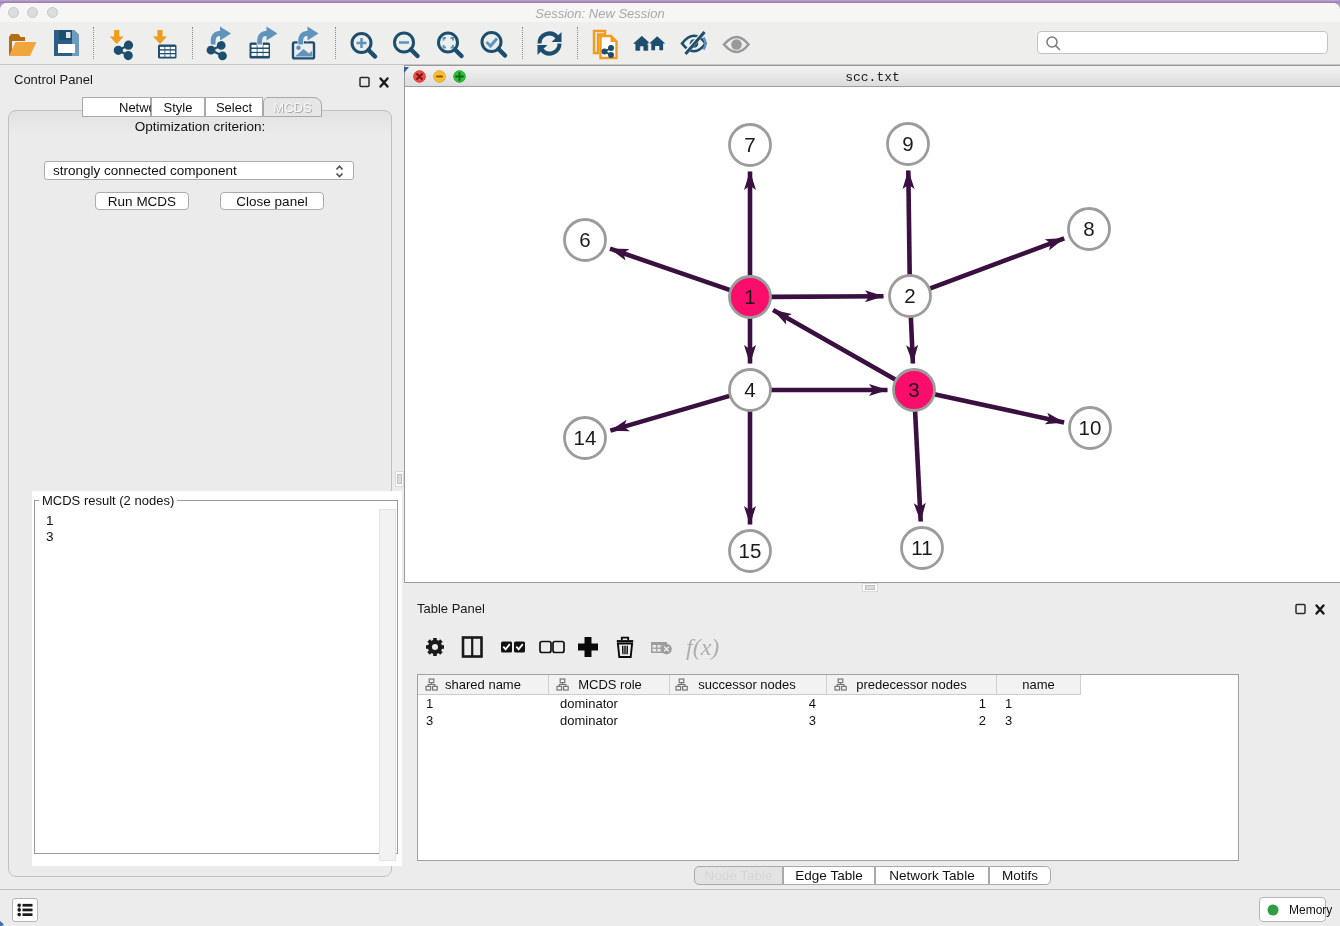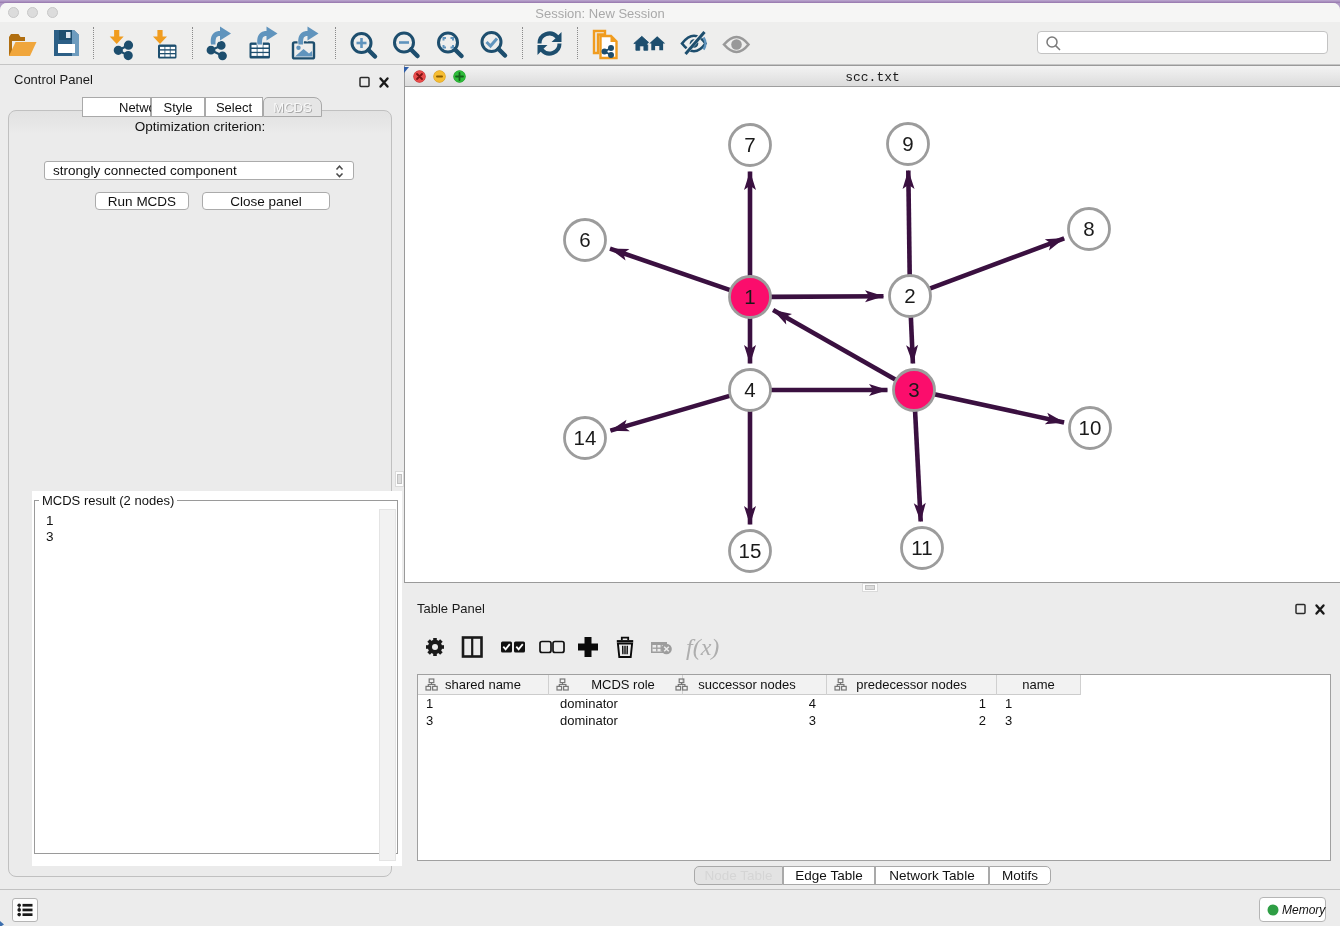--- a/index.html
+++ b/index.html
@@ -1,21 +1,21 @@
 <!DOCTYPE html>
 <html><head>
 <meta charset="utf-8">
 <style>
 * { margin:0; padding:0; box-sizing:border-box; }
 html,body { width:1340px; height:926px; overflow:hidden; background:linear-gradient(#bba4cd 0px,#b29cc7 1px,#a185b8 2px,#9878ad 3px,#b29cc7 3px); font-family:"Liberation Sans", sans-serif; }
 .abs { position:absolute; }
 #win { position:absolute; left:0; top:3px; width:1340px; height:923px; background:#ececec; border-radius:7px 7px 0 0; }
 #titlebar { position:absolute; left:0; top:0; width:1340px; height:19px; background:#f6f6f5; border-radius:7px 7px 0 0; }
 .tl { position:absolute; top:4px; width:11px; height:11px; border-radius:50%; background:#dcdcdc; border:1px solid #c8c8c8; }
-#titletext { position:absolute; top:3px; left:0; width:1200px; text-align:center; font-size:13px; color:#a9a9a9; }
+#titletext { position:absolute; top:3px; left:0; width:1200px; text-align:center; font-size:13px; color:#a9a9a9;font-style:italic; }
 #toolbar { position:absolute; left:0; top:19px; width:1340px; height:43px; background:#eeeeed; border-bottom:1px solid #c5c5c5; }
 .sep { position:absolute; top:5px; height:32px; width:0; border-left:1px dotted #8a8a8a; }
 #searchbox { position:absolute; left:1037px; top:9px; width:291px; height:23px; background:#fff; border:1px solid #c3c3c3; border-radius:4px; }
 
 #cp-title { position:absolute; left:14px; top:69px; font-size:13px; color:#1a1a1a; }
 .tab { position:absolute; top:94px; height:20px; z-index:3; background:#fff; border:1px solid #a9a9a9; font-size:13px; color:#111; text-align:center; line-height:20px; }
 #cp-panel { position:absolute; left:8px; top:107px; width:384px; height:767px; background:linear-gradient(#e2e2e2 0px,#e6e6e6 12px,#ebebeb 22px); border:1px solid #c0c0c0; border-radius:8px; }
 #opt-label { position:absolute; left:0; top:8px; width:382px; text-align:center; font-size:13.5px; color:#111; }
 #dropdown { position:absolute; left:35px; top:50px; width:310px; height:19px; background:#fff; border:1px solid #ababab; border-radius:3px; font-size:13.5px; color:#111; line-height:18px; padding-left:8px; }
 .btn { position:absolute; top:81px; height:18px; background:#fff; border:1px solid #ababab; border-radius:4px; font-size:13.5px; color:#111; text-align:center; line-height:17px; }
@@ -25,21 +25,21 @@
 #ta { position:absolute; left:4px; top:11px; width:360px; height:351px; font-size:13.5px; color:#111; }
 #ta-scroll { position:absolute; right:6px; top:18px; width:17px; height:352px; background:#f2f2f2; border:1px solid #e4e4e4; }
 
 #netwin { position:absolute; left:404px; top:62px; width:936px; height:518px; background:#fff; border:1px solid #9a9a9a; border-right:none; }
 #net-titlebar { position:absolute; left:0; top:0; width:935px; height:21px; background:linear-gradient(#f3f3f3,#dcdcdc); border-bottom:1px solid #9e9e9e;font-family:Liberation Mono, monospace; }
 .ntl { position:absolute; top:4px; width:13px; height:13px; border-radius:50%; }
 #net-title { position:absolute; top:4px; left:0; width:935px; text-align:center; font-size:13px; color:#1a1a1a; }
 
 #tp { position:absolute; left:404px; top:590px; width:936px; height:295px; background:#ececec; }
 #tp-title { position:absolute; left:13px; top:8px; font-size:13px; color:#1a1a1a; }
-#tablebox { position:absolute; left:13px; top:81px; width:914px; height:187px; background:#fff; border:1px solid #a0a0a0; }
+#tablebox { position:absolute; left:13px; top:81px; width:822px; height:187px; background:#fff; border:1px solid #a0a0a0; }
 #thead { position:absolute; left:0; top:0; width:663px; height:20px; background:#f2f2f2; border-bottom:1px solid #cccccc; }
 .th { position:absolute; top:0; height:20px; border-right:1px solid #d0d0d0; font-size:13px; color:#111; text-align:center; line-height:20px; }
 .td { position:absolute; font-size:13px; color:#111; height:17px; line-height:17px; }
 .btab { position:absolute; top:273px; height:19px; background:#fff; border:1px solid #a9a9a9; font-size:13.5px; color:#111; text-align:center; line-height:18px; }
 
 #statusbar { position:absolute; left:0; top:886px; width:1340px; height:37px; background:#ececec; border-top:1px solid #c2c2c2; }
 #memEl { position:absolute; left:1259px; top:7px; width:67px; height:25px; background:#fff; border:1px solid #b5b5b5; border-radius:4px; font-size:12px; color:#111; }
 #listbtn { position:absolute; left:12px; top:8px; width:26px; height:24px; background:#fdfdfd; border:1px solid #b5b5b5; border-radius:3px; }
 </style>
 </head>
@@ -181,21 +181,21 @@
   <div class="tab" style="left:263px; width:59px; background:#e6e6e6; color:#f8f8f8; text-shadow:1px 1px 0 #ababab; border-radius:5px 8px 0 0;">MCDS</div>
   <div id="cp-panel">
     <div id="opt-label">Optimization criterion:</div>
     <div id="dropdown">strongly connected component
       <svg width="9" height="13" style="position:absolute;right:9px;top:3px;" viewBox="0 0 9 13">
         <path d="M1.5,4.4 L4.5,1.2 L7.5,4.4" fill="none" stroke="#4a4a4a" stroke-width="1.5"></path>
         <path d="M1.5,8.4 L4.5,11.6 L7.5,8.4" fill="none" stroke="#4a4a4a" stroke-width="1.5"></path>
       </svg>
     </div>
     <div class="btn" style="left:86px; width:94px;">Run MCDS</div>
-    <div class="btn" style="left:193px; width:128px;">Close panel</div>
+    <div class="btn" style="left:211px; width:104px;">Close panel</div>
     <div id="fieldset">
       <div id="fs-border"></div>
       <div id="ta-scroll"></div>
       <div id="fieldset-legend">MCDS result (2 nodes)</div>
       <div id="ta">
         <div style="position:absolute;left:10px;top:11px;">1</div>
         <div style="position:absolute;left:10px;top:27px;">3</div>
       </div>
     </div>
   </div>
@@ -321,21 +321,21 @@
       <div id="thead">
 <div class="th" style="left:0px;width:131px;">shared name</div>
 <svg class="abs" style="left:7px;top:0;" width="14" height="20" viewBox="0 0 14 20">
             <g transform="translate(1,4)">
               <rect x="3.2" y="0" width="4.6" height="3.6" fill="none" stroke="#777" stroke-width="1.2"></rect>
               <rect x="0" y="7.4" width="4.6" height="3.6" fill="none" stroke="#777" stroke-width="1.2"></rect>
               <rect x="6.6" y="7.4" width="4.6" height="3.6" fill="none" stroke="#777" stroke-width="1.2"></rect>
               <path d="M5.5,3.6 L5.5,5.5 M2.3,7.4 L2.3,5.5 L8.9,5.5 L8.9,7.4" fill="none" stroke="#777" stroke-width="1.2"></path>
             </g>
           </svg>
-<div class="th" style="left:146px;width:119px;">MCDS role</div>
+<div class="th" style="left:133px;width:119px;">MCDS role</div>
 <svg class="abs" style="left:138px;top:0;" width="14" height="20" viewBox="0 0 14 20">
             <g transform="translate(1,4)">
               <rect x="3.2" y="0" width="4.6" height="3.6" fill="none" stroke="#777" stroke-width="1.2"></rect>
               <rect x="0" y="7.4" width="4.6" height="3.6" fill="none" stroke="#777" stroke-width="1.2"></rect>
               <rect x="6.6" y="7.4" width="4.6" height="3.6" fill="none" stroke="#777" stroke-width="1.2"></rect>
               <path d="M5.5,3.6 L5.5,5.5 M2.3,7.4 L2.3,5.5 L8.9,5.5 L8.9,7.4" fill="none" stroke="#777" stroke-width="1.2"></path>
             </g>
           </svg>
 <div class="th" style="left:250px;width:159px;">successor nodes</div>
 <svg class="abs" style="left:257px;top:0;" width="14" height="20" viewBox="0 0 14 20">
@@ -385,19 +385,19 @@
         <circle cx="6.2" cy="10.9" r="1.8" fill="#1a1a1a"></circle>
           <rect x="9.5" y="9.6" width="10" height="2.7" fill="#1a1a1a"></rect>
         <circle cx="6.2" cy="15.6" r="1.8" fill="#1a1a1a"></circle>
           <rect x="9.5" y="14.3" width="10" height="2.7" fill="#1a1a1a"></rect>
       </svg>
     </div>
     <div id="memEl">
       <svg width="12" height="12" viewBox="0 0 12 12" style="position:absolute;left:7px;top:6px;">
           <circle cx="6" cy="6" r="5.5" fill="#2e9e44"></circle>
         </svg>
-      <span style="position:absolute;left:22px;top:5px;font-style:italic;">Memory</span>
+      <span style="position:absolute;left:29px;top:5px;">Memory</span>
     </div>
   </div>
 </div>
 <svg class="abs" style="left:0;top:921px;" width="4" height="6" viewBox="0 0 4 6">
     <path d="M0,0 L4,3.5 L0,6 Z" fill="#3d6fae"></path>
   </svg>
 
 </body></html>

